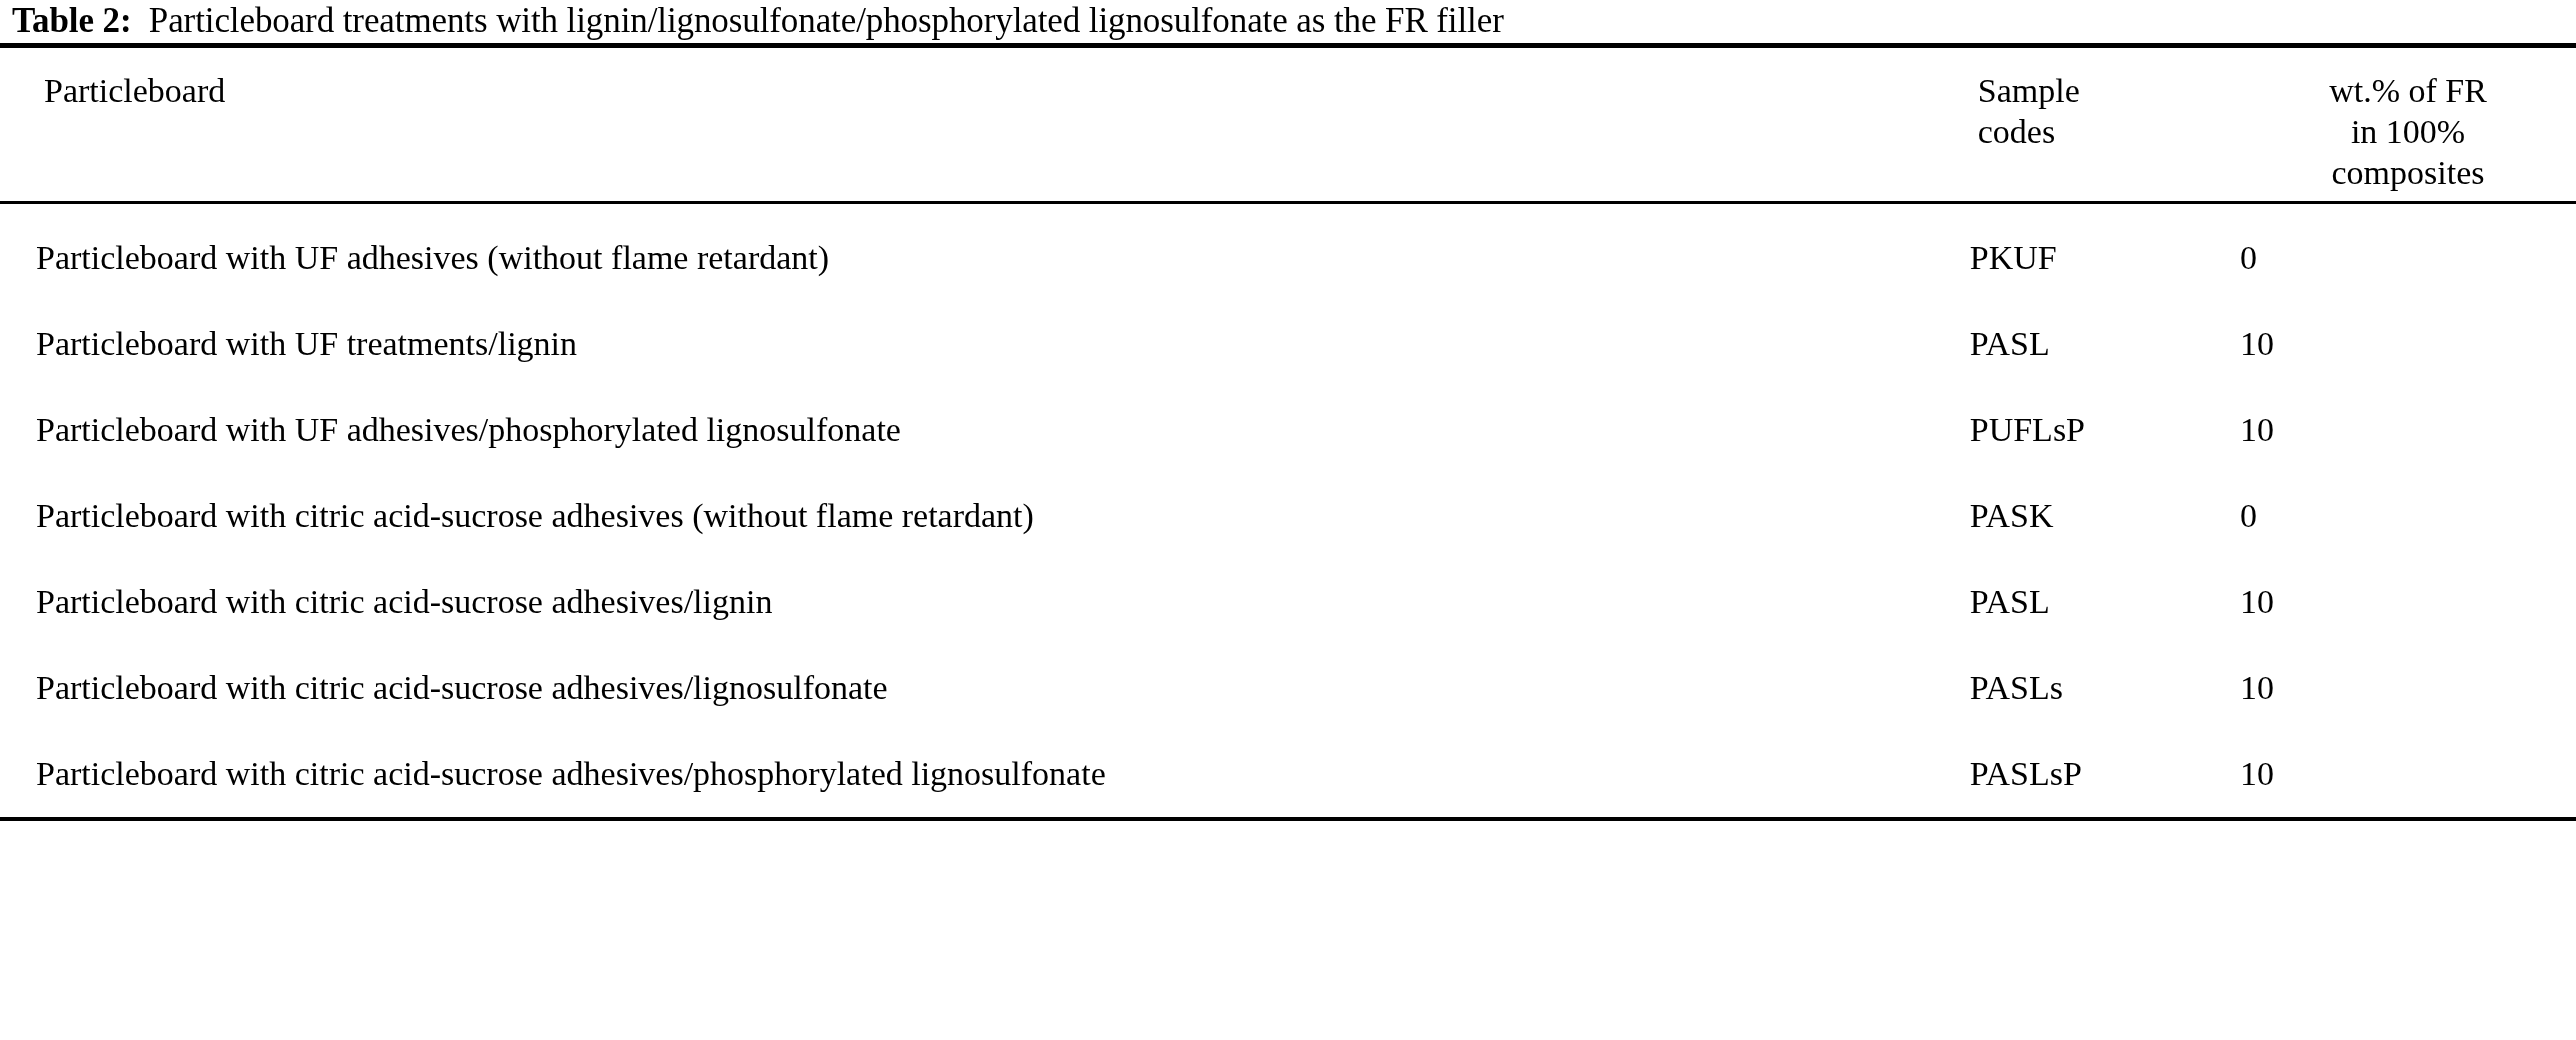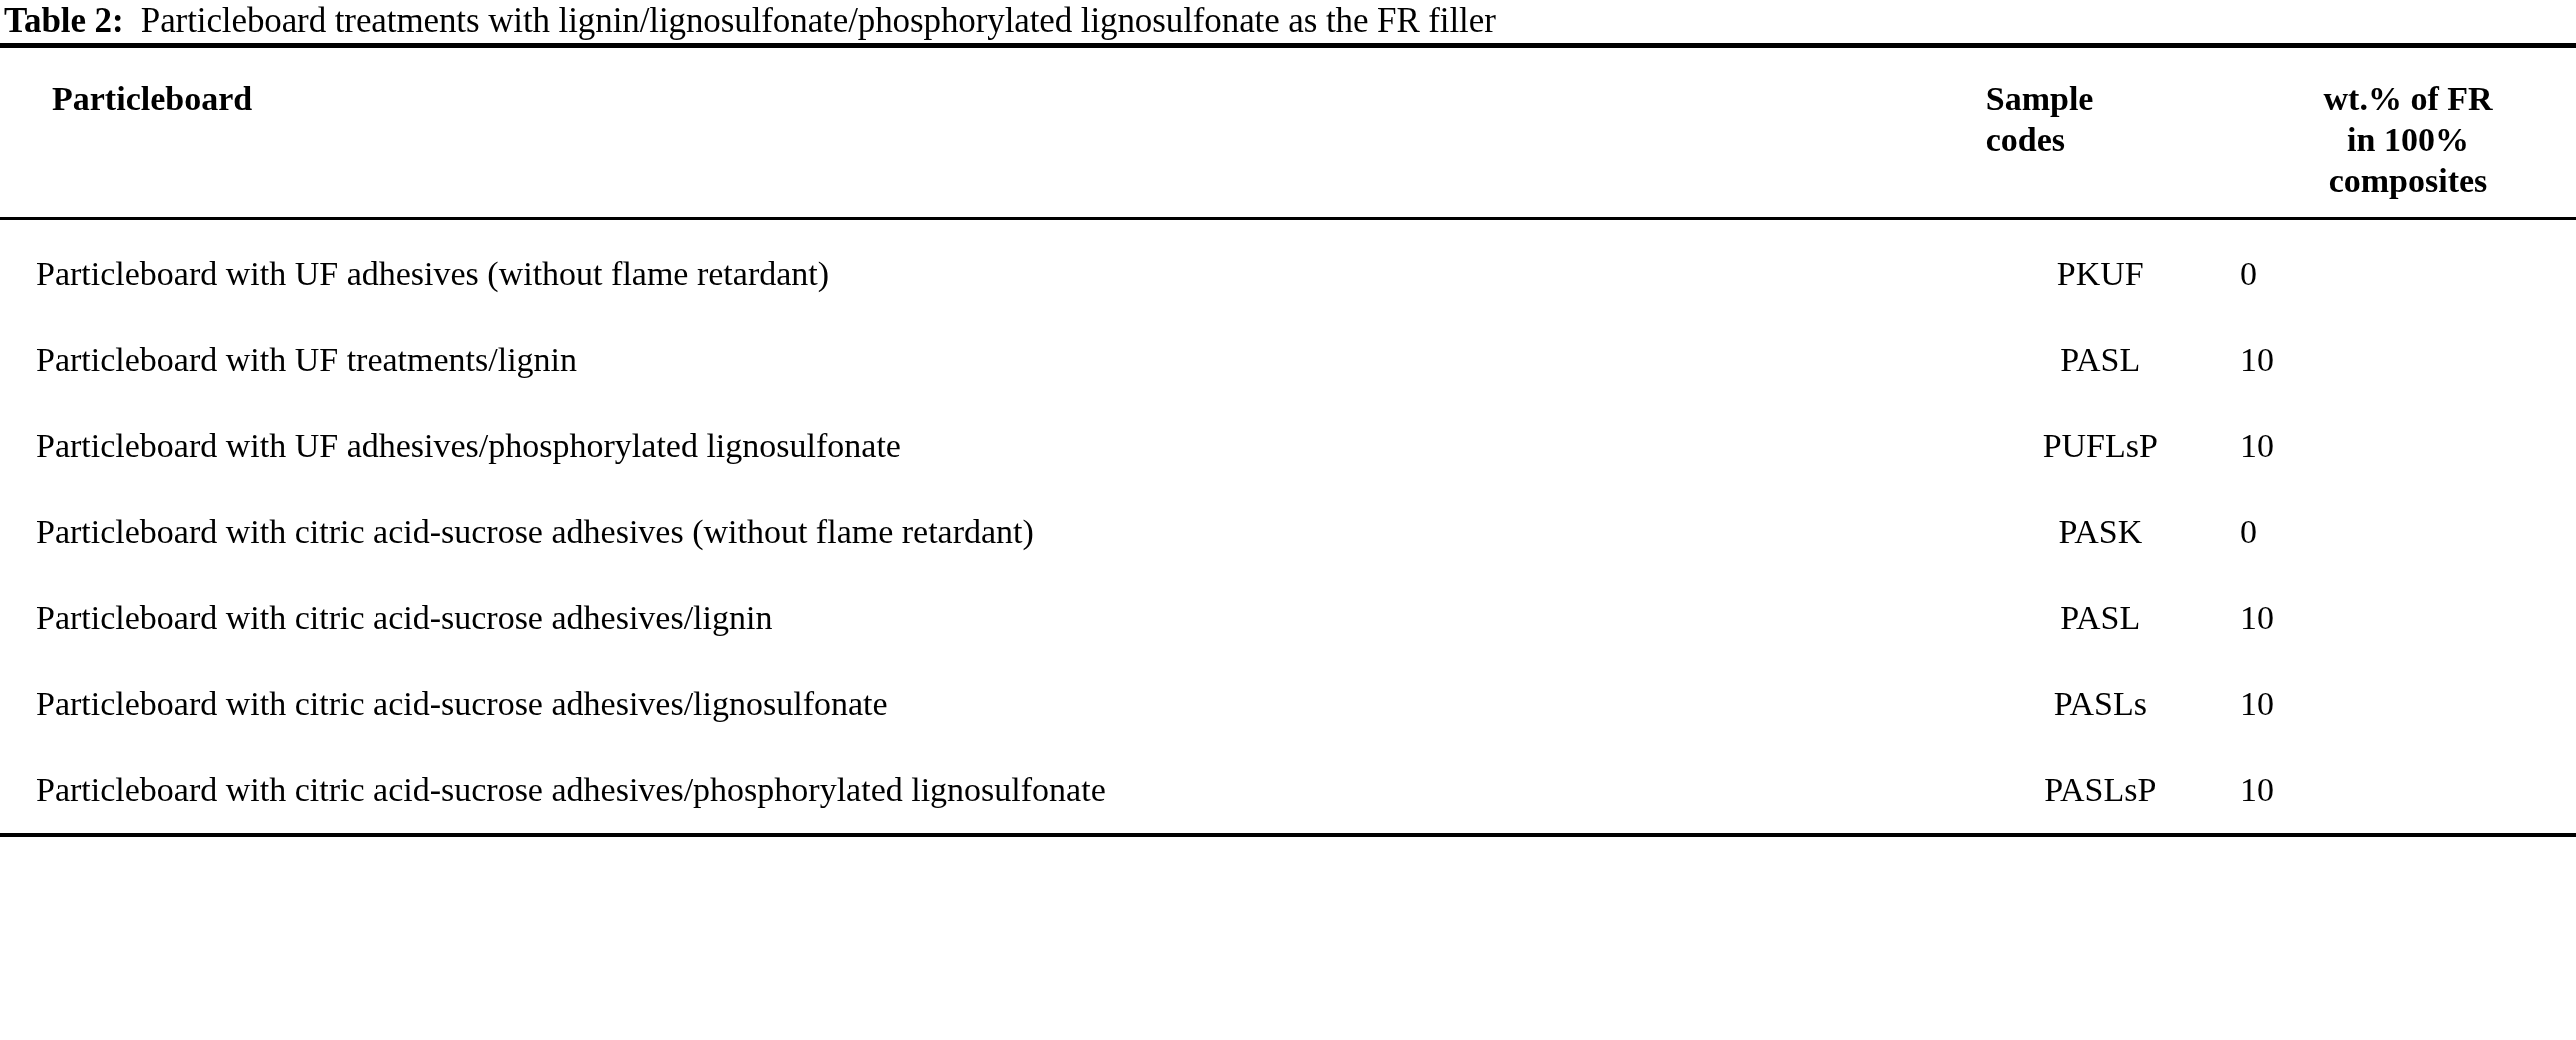--- a/index.html
+++ b/index.html
@@ -26,20 +26,21 @@
   .caption {
     font-size: 35px;
     line-height: 41px;
     height: 43px;
     padding-left: 4px;
     white-space: nowrap;
     letter-spacing: -0.1px;
   }
   .caption-label {
     font-weight: bold;
+    margin-left: 8px;
   }
   .caption-text {
     font-weight: normal;
   }
 
   
   .rule-top,
   .rule-bottom {
     height: 4.6px;
     background: #000000;
@@ -57,23 +58,23 @@
     border-collapse: collapse;
     table-layout: fixed;
     font-size: 34px;
   }
   table.data-table col.col-desc  { width: 1957px; }
   table.data-table col.col-code  { width: 273px;  }
   table.data-table col.col-wt    { width: 345px;  }
 
   thead th {
     text-align: left;
-    font-weight: bold;
+    font-weight: normal;
     vertical-align: top;
-    padding: 16px;
+    padding: 8px;
     line-height: 41px;
   }
   .head-pad {
     height: 14.5px;
   }
   .head-cell-inner {
     display: block;
     white-space: pre-line;
   }
   th.th-desc  .head-cell-inner { padding-left: 36px; }
@@ -81,21 +82,21 @@
   th.th-wt    .head-cell-inner { padding-left: 9.2px; text-align: center; }
 
   tbody td {
     padding: 0;
     height: 86px;
     vertical-align: middle;
     line-height: 39px;
     white-space: nowrap;
   }
   td.td-desc { padding-left: 36px; }
-  td.td-code { padding-left: 12px; text-align: center; }
+  td.td-code { padding-left: 12px; }
   td.td-wt   { padding-left: 9.2px; }
   .spacer-after-rule { height: 10.5px; }
 </style>
 </head>
 <body>
 
 <div class="table-figure">
 
   <div class="caption">
     <span class="caption-label">Table 2:</span><span class="caption-text">&nbsp; </span><span class="caption-text">Particleboard treatments with lignin/lignosulfonate/phosphorylated lignosulfonate as the FR filler</span>

